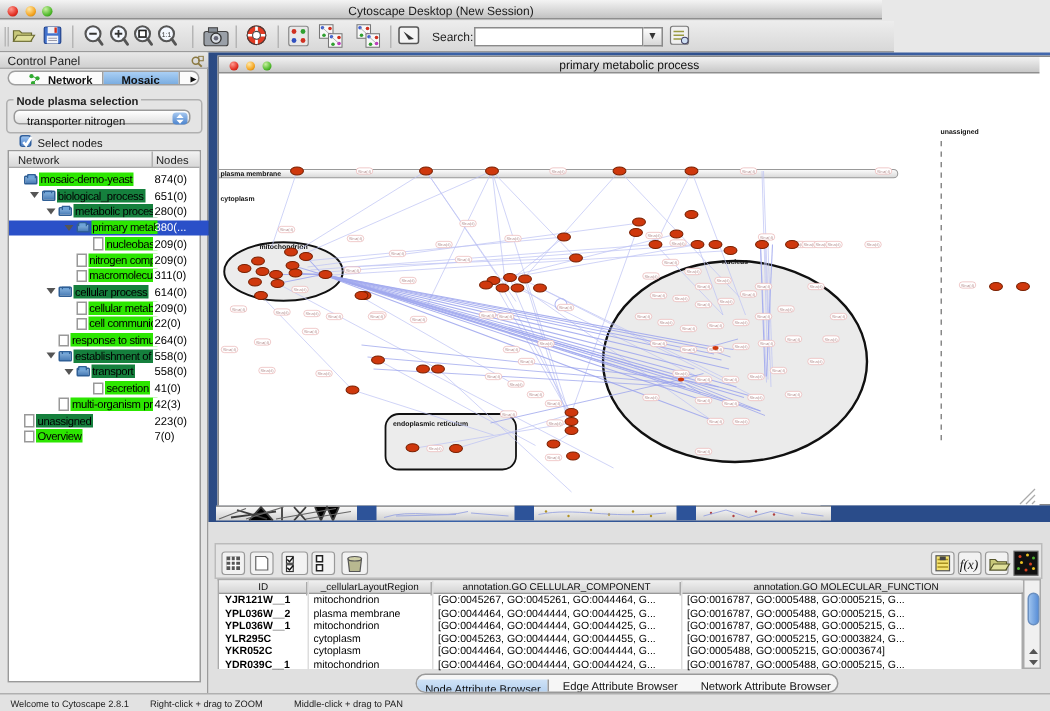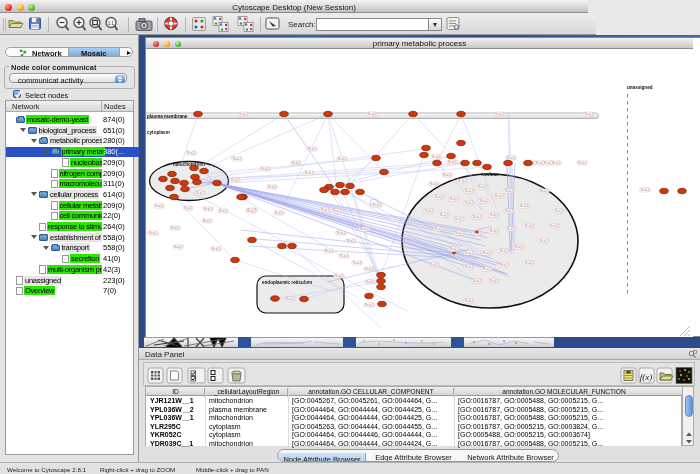--- a/index.html
+++ b/index.html
@@ -34,21 +34,21 @@
 #treebox{left:5px;top:65px;width:129px;height:355px;background:#fff;border:1px solid #9a9a9a;}
 #treehead{left:0;top:0;width:127px;height:11px;background:linear-gradient(#f2f2f2,#d8d8d8);border-bottom:1px solid #aaa;font-size:7.5px;color:#222;}
 #treehead .c1{position:absolute;left:6px;top:1px;}
 #treehead .c2{position:absolute;left:98px;top:1px;}
 #treehead .sep{position:absolute;left:95px;top:0;width:1px;height:11px;background:#b0b0b0;}
 .trow{left:0;width:141px;height:10.7px;font-size:7.5px;color:#000;}
 .trow .lbl{position:absolute;top:0.5px;padding:0 1px;white-space:nowrap;overflow:hidden;letter-spacing:-0.25px;}
 .trow .val{position:absolute;left:96px;top:0.5px;width:30px;background:#fff;padding-left:1px;}
 .selrow .val{background:transparent!important;}
 .gl{background:#2ce600;}
-.rl{background:#e5e5e5;}
+.rl{background:#15803d;}
 .selrow{background:#2a50c8;}
 .tri{position:absolute;top:3px;width:0;height:0;border-left:3px solid transparent;border-right:3px solid transparent;border-top:4px solid #555;}
 .fold{position:absolute;top:2px;width:9px;height:6.5px;background:linear-gradient(#86b2dd,#4c7fb8);border:0.5px solid #2f5f96;border-radius:1px;}
 .fold::before{content:"";position:absolute;left:0.5px;top:-1.6px;width:4px;height:1.6px;background:#6ea3d8;border:0.5px solid #2f5f96;border-bottom:none;border-radius:1px 1px 0 0;}
 .file{position:absolute;top:1px;width:7px;height:8.5px;background:#fff;border:0.5px solid #999;}
 
 #desktop{left:139px;top:35px;width:561px;height:313px;background:linear-gradient(90deg,#2b4a83,#3a62a8 30%,#2e4f8c 60%,#4268ae);}
 #netwin{left:6px;top:2px;width:571px;height:300px;background:#fff;border:1px solid #888;}
 #nettitle{left:0;top:0;width:547px;height:11px;background:linear-gradient(#f2f2f2,#c8c8c8);border-bottom:1px solid #8e8e8e;}
 #nettitle .tl{top:2.5px;width:6.5px;height:6.5px;border-radius:50%;}
@@ -174,38 +174,46 @@
   <div class="abs tbsep" style="left:128px"></div>
   <div class="abs tbsep" style="left:157px"></div>
   <div class="abs tbsep" style="left:185px"></div>
   <div class="abs tbsep" style="left:260px"></div>
   <span class="abs" id="searchlbl" style="left:288px">Search:</span>
   <div class="abs" id="searchbox" style="left:316px"></div>
   <div class="abs" id="searcharrow" style="left:429px">▼</div>
 </div>
 
 <div class="abs" id="cpanel">
+  <div class="abs" id="cphead">
+      <span>Control Panel</span>
+      <svg class="abs" style="left:127px;top:2px" width="9" height="8" viewBox="0 0 9 8">
+        <circle cx="3.5" cy="3.5" r="2.3" fill="none" stroke="#8a7840" stroke-width="1"></circle>
+        <line x1="5.2" y1="5.2" x2="7.5" y2="7.5" stroke="#8a7840" stroke-width="1.2"></line>
+        <rect x="5.5" y="0.5" width="3" height="3" fill="none" stroke="#8a7840" stroke-width="0.7"></rect>
+      </svg>
+    </div>
   <div class="abs" id="cptabs">
     <svg class="abs" style="left:13px;top:1px" width="8" height="8" viewBox="0 0 8 8">
         <circle cx="2" cy="1.8" r="1.4" fill="#2faa2f"></circle>
         <circle cx="6" cy="3.2" r="1.4" fill="#2faa2f"></circle>
         <circle cx="3" cy="6.4" r="1.4" fill="#2faa2f"></circle>
         <line x1="2" y1="1.8" x2="6" y2="3.2" stroke="#2faa2f" stroke-width="0.6"></line>
         <line x1="6" y1="3.2" x2="3" y2="6.4" stroke="#2faa2f" stroke-width="0.6"></line>
       </svg>
       <div class="abs tabtxt" style="left:26px">Network</div>
     <div class="abs" id="tab-mosaic">
         <div class="abs tabtxt" style="left:12px">Mosaic</div>
       </div>
     <div class="abs" style="left:121px;top:3px;width:0;height:0;border-top:2.8px solid transparent;border-bottom:2.8px solid transparent;border-left:4.5px solid #111;"></div>
   </div>
   <div class="abs" id="grpbox"></div>
-  <div class="abs" id="grplbl">Node color communicat</div>
+  <div class="abs" id="grplbl">Node plasma selection</div>
   <div class="abs" id="combo">
-      <span>communicat activity</span>
+      <span>transporter nitrogen</span>
       <div class="abs" id="combobtn">
         <svg width="10" height="8.5" viewBox="0 0 10 8.5">
           <path d="M5 1 L7.4 3.7 L2.6 3.7 Z" fill="#fff"></path>
           <path d="M5 7.5 L7.4 4.8 L2.6 4.8 Z" fill="#fff"></path>
         </svg>
       </div>
     </div>
   <div class="abs" id="checkbox">
       <svg style="overflow:visible" width="8" height="8" viewBox="0 0 8 8">
         <path d="M1.5 3.8 L3.4 5.9 L7 0.3" stroke="#fff" stroke-width="1.8" fill="none"></path>
@@ -703,28 +711,20 @@
           <circle cx="372" cy="6" r="0.8"></circle>
         </g>
         <g stroke="#99a4e0" stroke-width="0.6" fill="none">
           <path d="M325 7 L340 3 L355 8 L370 4 L385 7 M390 5 L405 7"></path>
         </g>
       </svg>
     </div>
 </div>
 
 <div class="abs" id="dpanel">
-  <div class="abs" id="dphead">
-      <span>Data Panel</span>
-      <svg class="abs" style="left:549px;top:2px" width="9" height="8" viewBox="0 0 9 8">
-        <circle cx="3.5" cy="3.5" r="2.3" fill="none" stroke="#8a7840" stroke-width="1"></circle>
-        <line x1="5.2" y1="5.2" x2="7.5" y2="7.5" stroke="#8a7840" stroke-width="1.2"></line>
-        <rect x="5.5" y="0.5" width="3" height="3" fill="none" stroke="#8a7840" stroke-width="0.7"></rect>
-      </svg>
-    </div>
   <div class="abs" id="dptools">
       <svg class="abs" style="left:0;top:0" width="552" height="24" viewBox="0 0 552 24">
         <g id="dp-icons">
           <rect x="4" y="5" width="15" height="15" rx="2" fill="#f2f2f2" stroke="#999" stroke-width="0.8"></rect>
           <rect x="7" y="8" width="9" height="9" fill="#555"></rect>
           <g stroke="#fff" stroke-width="1">
             <line x1="7" y1="11" x2="16" y2="11"></line>
             <line x1="7" y1="14" x2="16" y2="14"></line>
             <line x1="10" y1="8" x2="10" y2="17"></line>
             <line x1="13" y1="8" x2="13" y2="17"></line>

